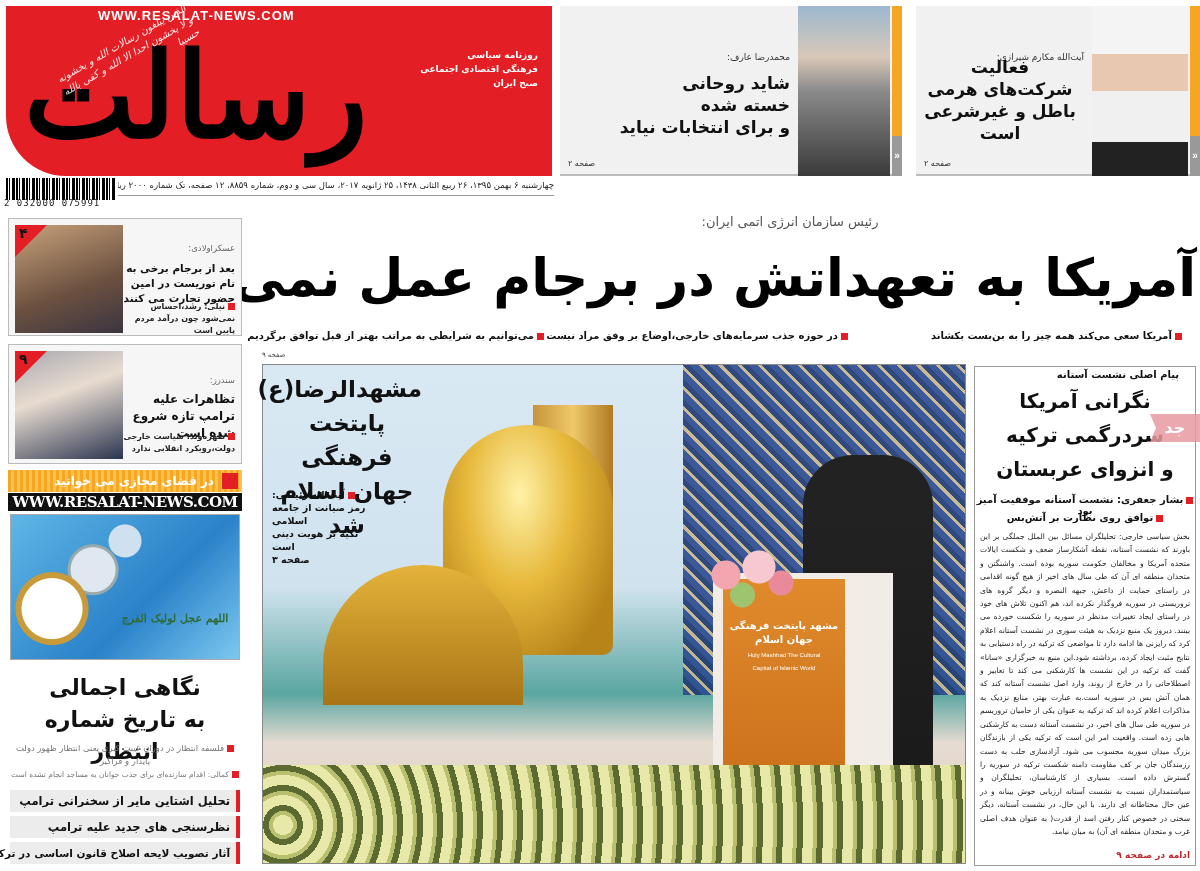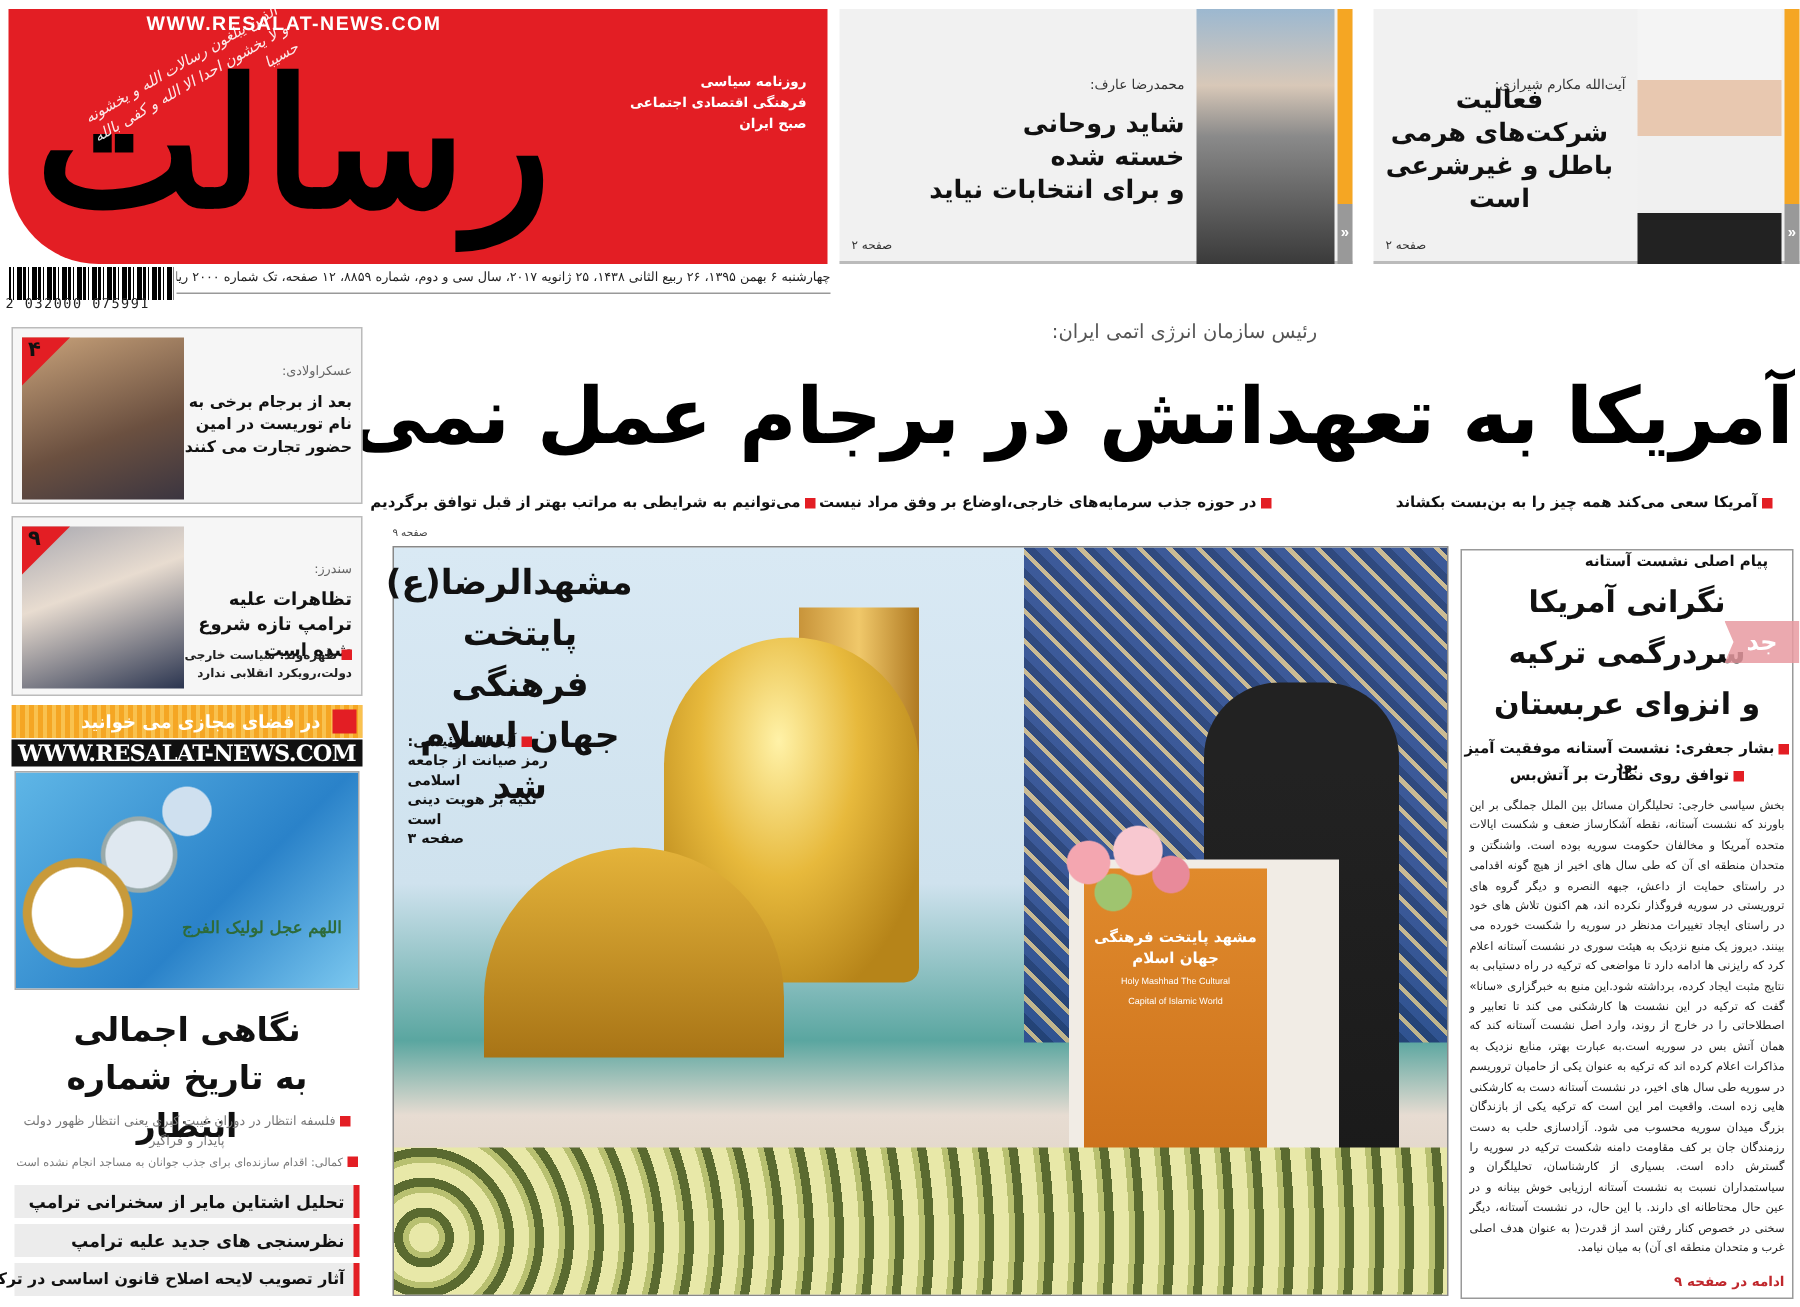--- a/index.html
+++ b/index.html
@@ -125,20 +125,21 @@
 <div class="abs subs" style="right:352px"><span class="bullet"></span><span>در حوزه جذب سرمایه‌های خارجی،اوضاع بر وفق مراد نیست</span></div>
 <div class="abs subs" style="right:656px"><span class="bullet"></span><span>می‌توانیم به شرایطی به مراتب بهتر از قبل توافق برگردیم</span></div>
 <div id="sub-page" class="abs">صفحه ۹</div>
 
 <div id="side-1" class="abs sidebox">
   <div class="ph"></div>
   <div class="corner"></div>
   <div class="num">۴</div>
   <div class="kicker" style="top:24px">عسکراولادی:</div>
   <div class="head" style="top:42px">بعد از برجام برخی به نام توریست در امین حضور تجارت می کنند</div>
+  <div class="sub" style="top:82px"><span class="bullet"></span><span>نیلی: رشد،احساس نمی‌شود چون درآمد مردم پایین است</span></div>
 </div>
 
 <div id="side-2" class="abs sidebox">
   <div class="ph"></div>
   <div class="corner"></div>
   <div class="num">۹</div>
   <div class="kicker" style="top:30px">سندرز:</div>
   <div class="head" style="top:46px;font-size:12px;line-height:17px">تظاهرات علیه ترامپ تازه شروع شده است</div>
   <div class="sub" style="top:86px"><span class="bullet"></span><span>ظهره‌وند: سیاست خارجی دولت،رویکرد انقلابی ندارد</span></div>
 </div>

